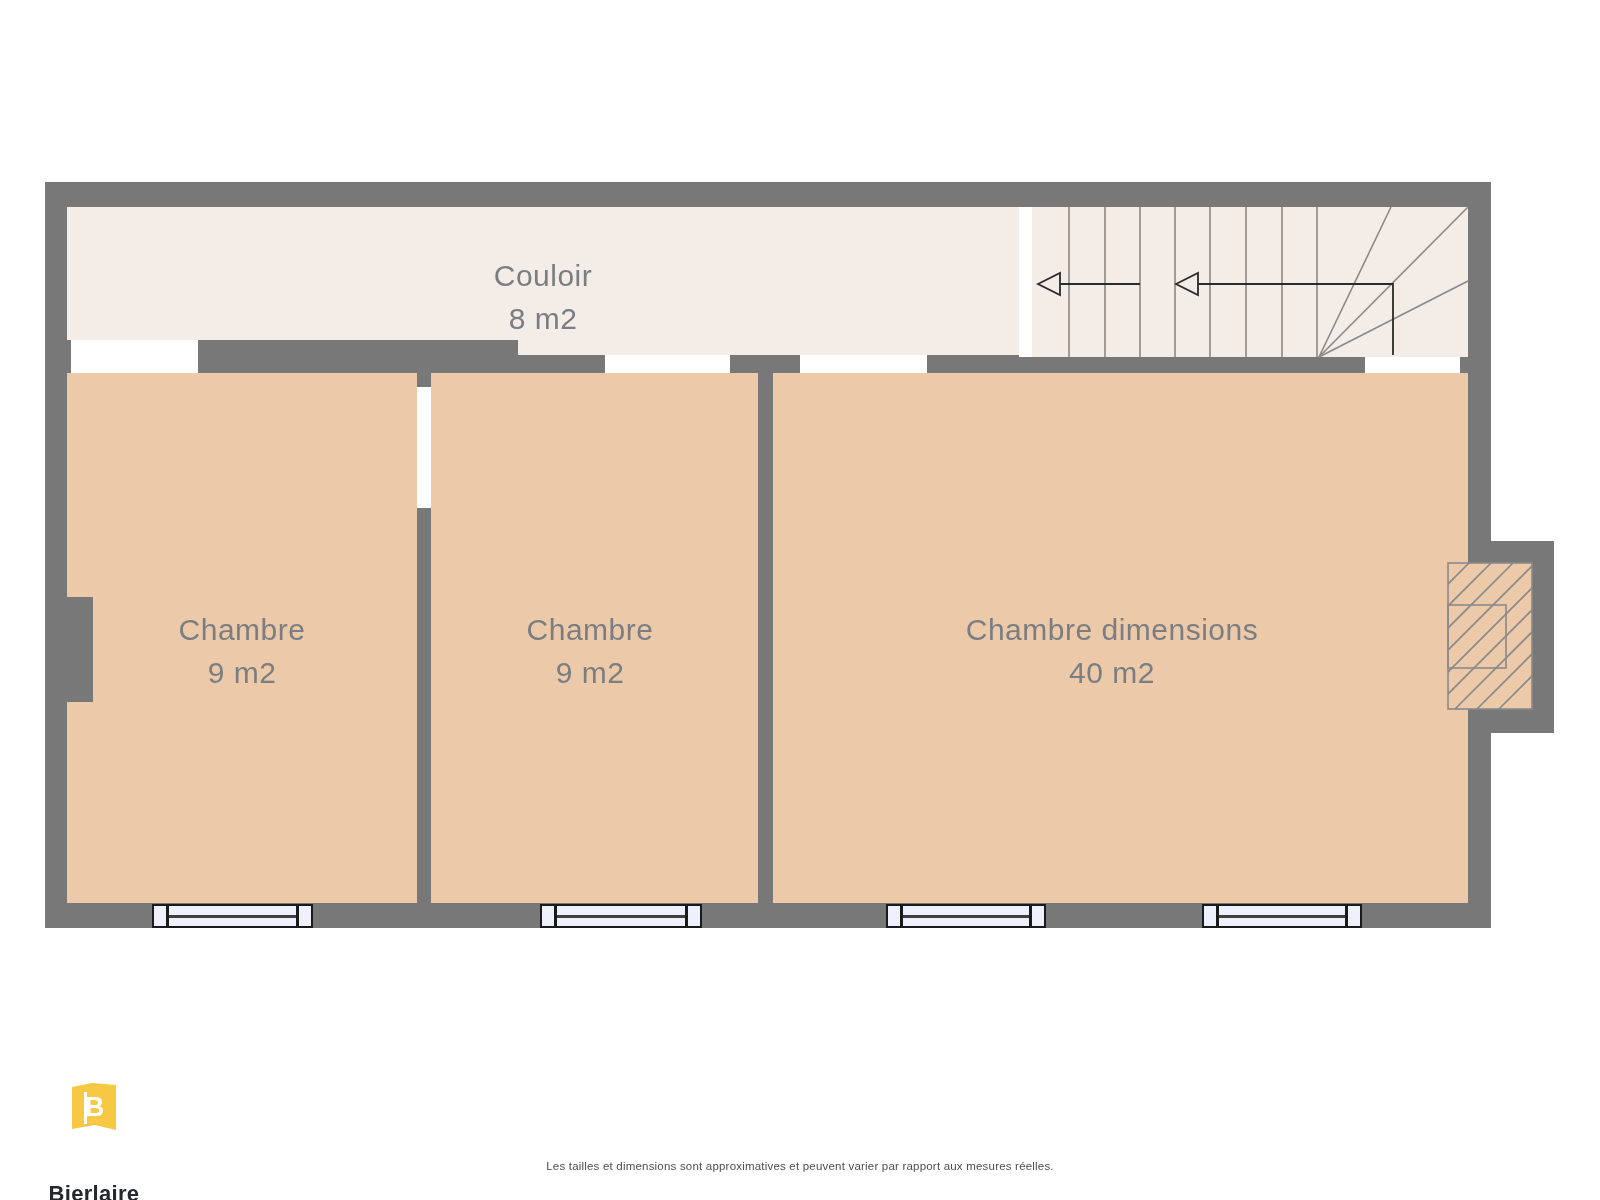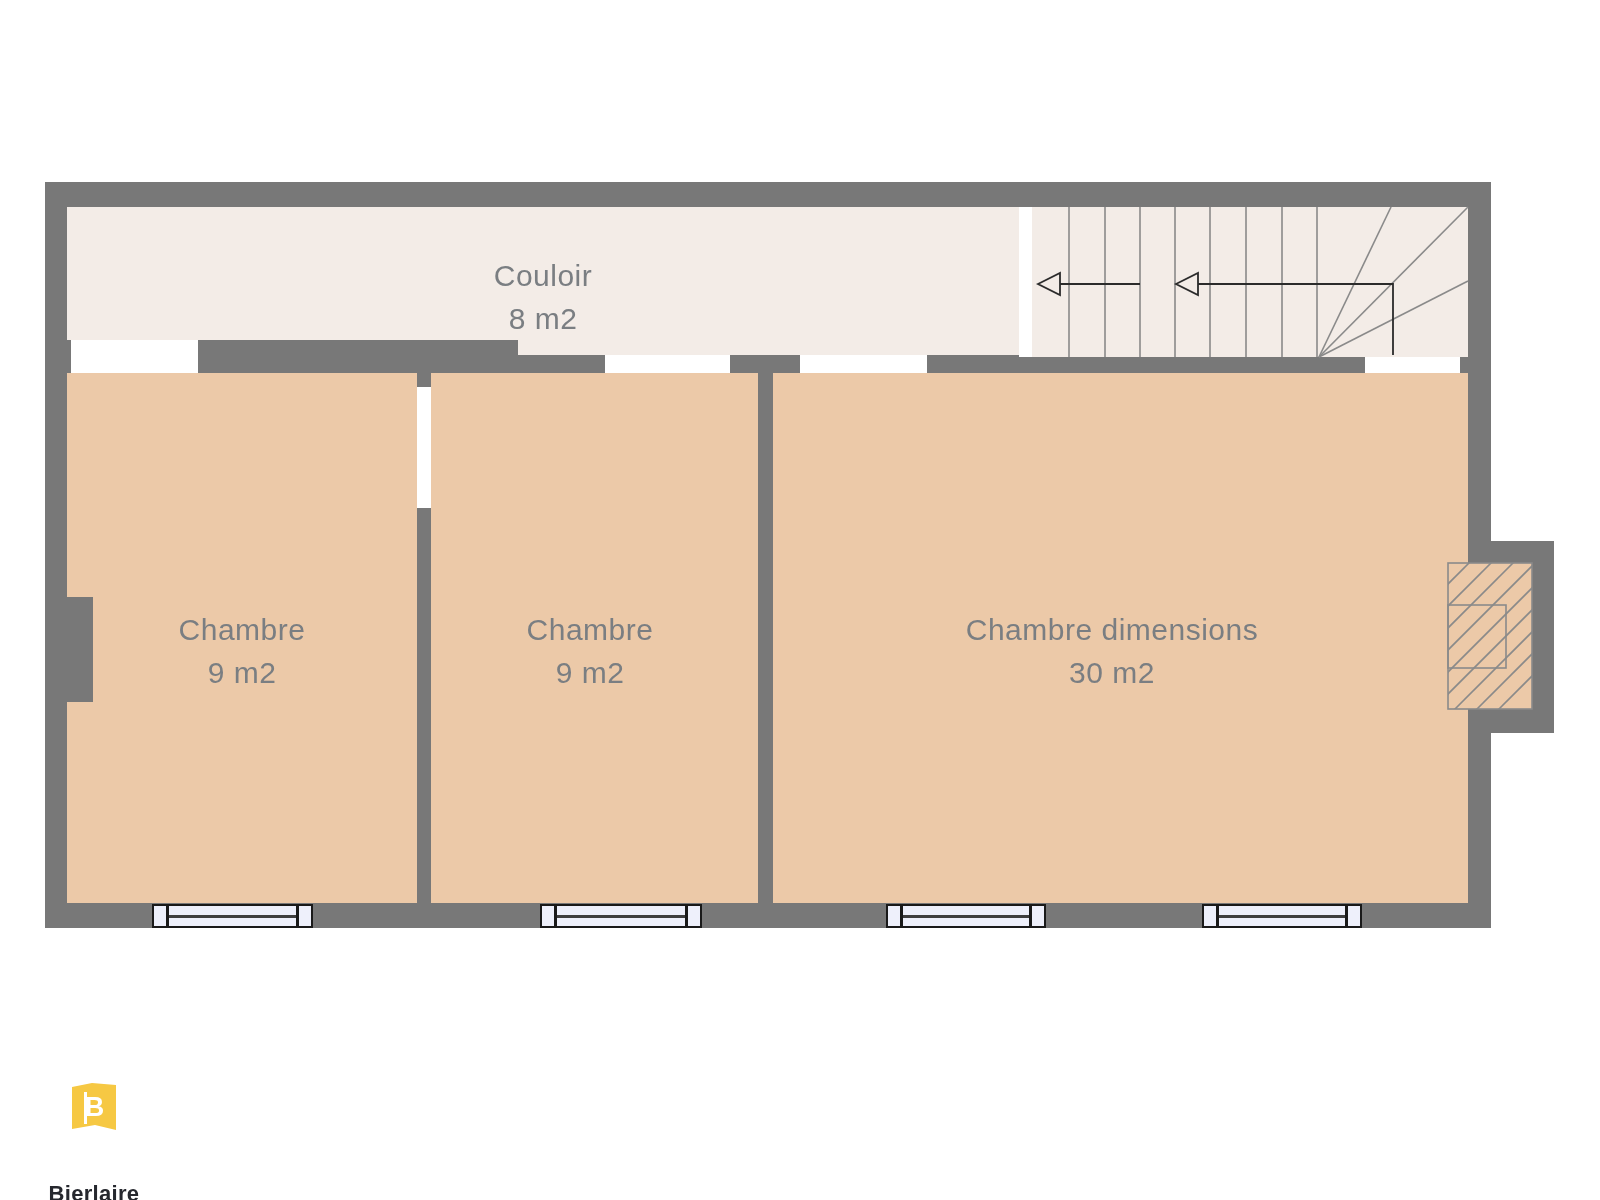--- a/index.html
+++ b/index.html
@@ -142,27 +142,28 @@
   <div class="room-label" style="left:242px;top:608px;">
     <span class="name">Chambre</span>
     <span class="area">9 m2</span>
   </div>
   <div class="room-label" style="left:590px;top:608px;">
     <span class="name">Chambre</span>
     <span class="area">9 m2</span>
   </div>
   <div class="room-label" style="left:1112px;top:608px;">
     <span class="name">Chambre dimensions</span>
-    <span class="area">30 m2</span>
+    <span class="area">40 m2</span>
   </div>
 
   <div class="logo">
     <svg width="44" height="49" viewBox="0 0 44 49">
       <polygon points="0,4 20,0 44,2 44,47 23,42 0,46" fill="#f6c843"></polygon>
     </svg>
     <div class="monogram">
       <span class="bar"></span>
       <span class="b">B</span>
     </div>
   </div>
   <div class="brand">Bierlaire</div>
+  <div class="disclaimer">Les tailles et dimensions sont approximatives et peuvent varier par rapport aux mesures réelles.</div>
 
 </div>
 
 </body></html>

